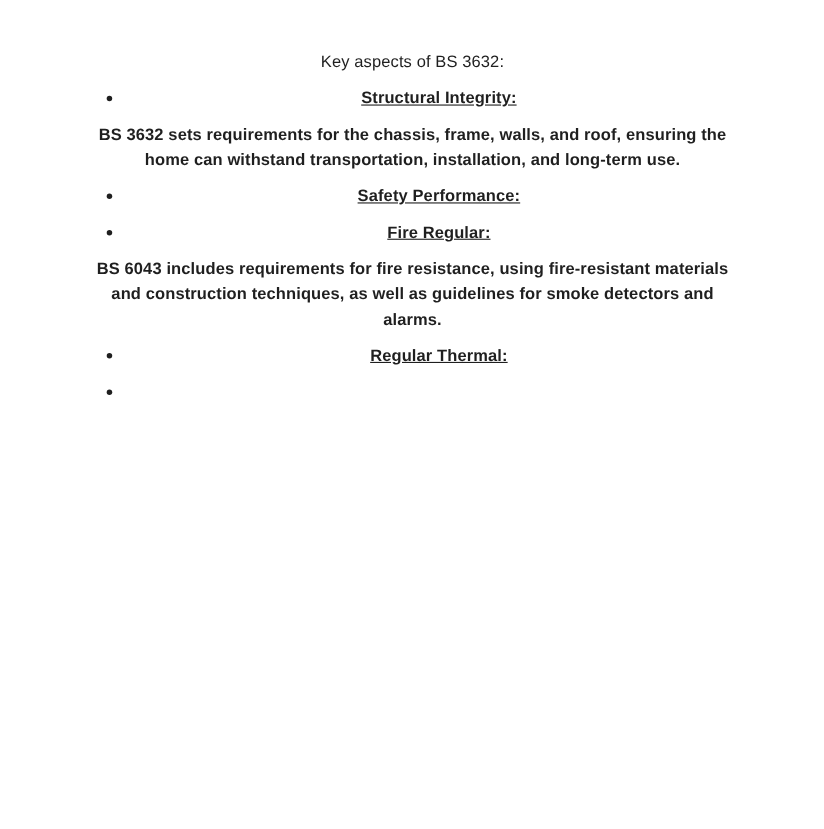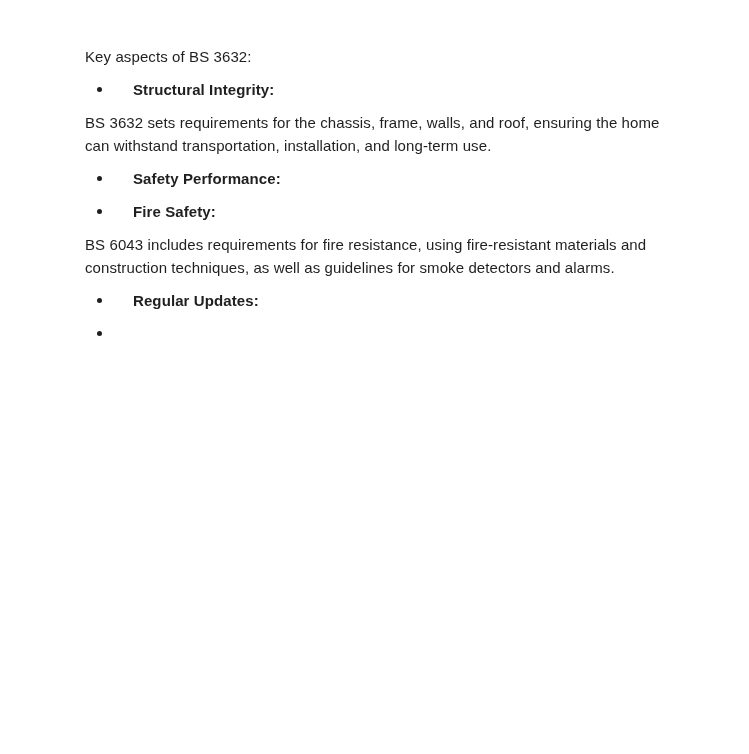--- a/index.html
+++ b/index.html
@@ -14,37 +14,39 @@
     background: #ffffff;
     overflow: hidden;
     font-family: "Liberation Sans", "DejaVu Sans", sans-serif;
     color: #1f1f1f;
   }
   .content {
     position: absolute;
     left: 85px;
     top: 45px;
     width: 580px;
+    text-align: center;
   }
   .content p,
   .content ul {
     margin: 0 0 10px 0;
     padding: 0;
     font-size: 15px;
     line-height: 23px;
     letter-spacing: 0.1px;
   }
   .intro {
     font-weight: 400;
   }
   .body-text {
-    font-weight: 400;
+    font-weight: 700;
   }
   ul.bullet-list {
     list-style: none;
+    text-decoration: underline;
   }
   li.bullet-item {
     position: relative;
     padding-left: 48px;
   }
   li.bullet-item .bullet-dot {
     position: absolute;
     left: 12px;
     top: 9px;
     width: 5px;
@@ -74,30 +76,30 @@
   <ul class="bullet-list">
     <li class="bullet-item">
       <span class="bullet-dot"></span>
       <strong class="section-heading">Safety Performance:</strong>
     </li>
   </ul>
 
   <ul class="bullet-list">
     <li class="bullet-item">
       <span class="bullet-dot"></span>
-      <strong class="section-heading">Fire Safety:</strong>
+      <strong class="section-heading">Fire Regular:</strong>
     </li>
   </ul>
   <p class="body-text">BS 6043 includes requirements for fire resistance, using fire-resistant materials and construction techniques, as well as guidelines for smoke detectors and alarms.</p>
 
 
   <ul class="bullet-list">
     <li class="bullet-item">
       <span class="bullet-dot"></span>
-      <strong class="section-heading">Regular Updates:</strong>
+      <strong class="section-heading">Regular Thermal:</strong>
     </li>
   </ul>
 
   <ul class="bullet-list">
     <li class="bullet-item">
       <span class="bullet-dot"></span>
     </li>
   </ul>
 </div>
   </main>

